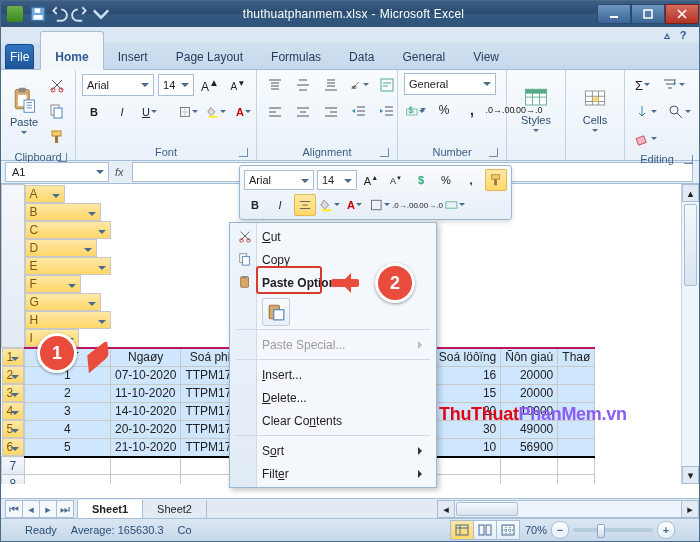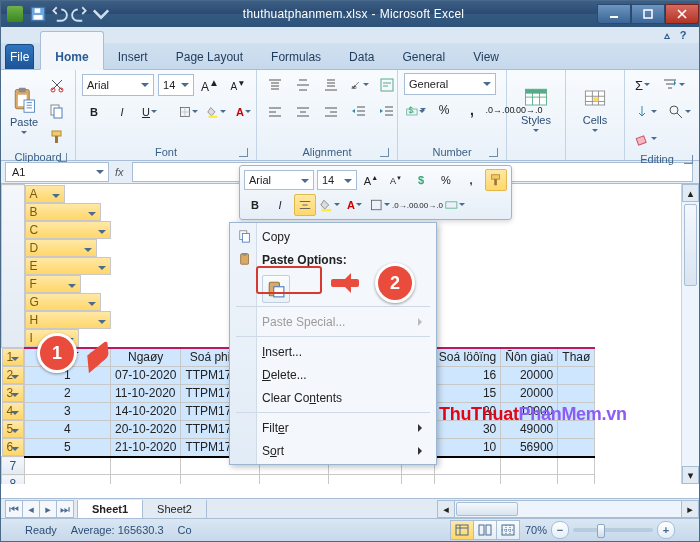--- a/index.html
+++ b/index.html
@@ -644,20 +644,30 @@
       </div>
   </div>
 </div>
 
 <div class="ctxmenu">
   <div class="iconstrip"></div>
   <div class="items">
     <div class="ci">
       <span class="cicon">
           <svg width="14" height="14" viewBox="0 0 16 16">
+            <path d="M3 3l10 10M13 3L3 13" stroke="#555"></path>
+            <circle cx="4" cy="13" r="2" fill="none" stroke="#c33"></circle>
+            <circle cx="12" cy="13" r="2" fill="none" stroke="#c33"></circle>
+          </svg>
+        </span>
+      <span><u>C</u>ut</span>
+    </div>
+    <div class="ci">
+      <span class="cicon">
+          <svg width="14" height="14" viewBox="0 0 16 16">
             <rect x="2" y="2" width="8" height="10" fill="#fff" stroke="#888"></rect>
             <rect x="5" y="5" width="8" height="10" fill="#fff" stroke="#4a7fbf"></rect>
           </svg>
         </span>
       <span style="text-decoration:underline;text-decoration-color:transparent">Copy</span>
     </div>
     <div class="ci" style="font-weight:bold">
       <span class="cicon">
           <svg width="14" height="14" viewBox="0 0 16 16">
             <rect x="3" y="2" width="9" height="12" rx="1" fill="#d7a96a" stroke="#9c7538"></rect>
@@ -684,25 +694,25 @@
         <span><u>I</u>nsert...</span>
       </div>
     <div class="ci">
         <span><u>D</u>elete...</span>
       </div>
     <div class="ci">
         <span>Clear Co<u>n</u>tents</span>
       </div>
     <div class="csep"></div>
     <div class="ci">
+        <span>S<u>o</u>rt</span>
+        <span class="arrow"></span>
+      </div>
+    <div class="ci">
         <span>Filt<u>e</u>r</span>
-        <span class="arrow"></span>
-      </div>
-    <div class="ci">
-        <span>S<u>o</u>rt</span>
         <span class="arrow"></span>
       </div>
   </div>
 </div>
 
 <div class="copybox"></div>
 
 <div class="callout c1">
   <div class="ccircle">1</div>
   <div class="carrow"></div>

